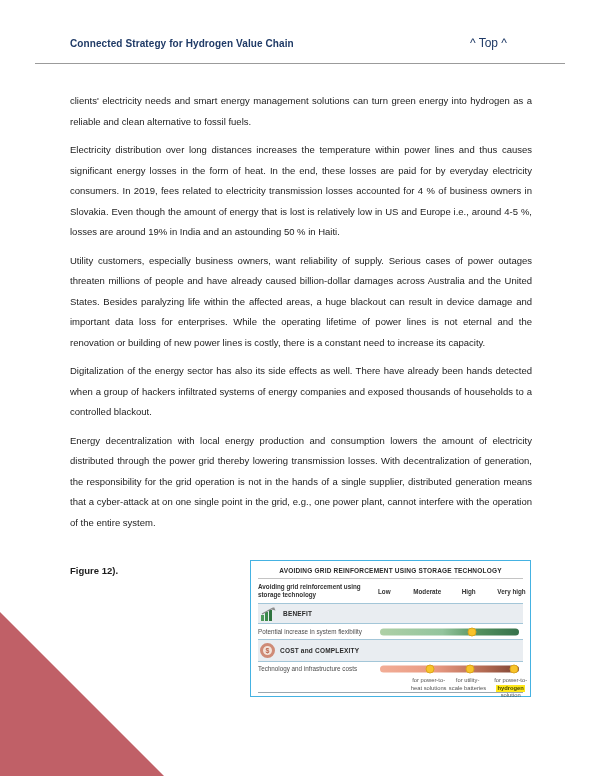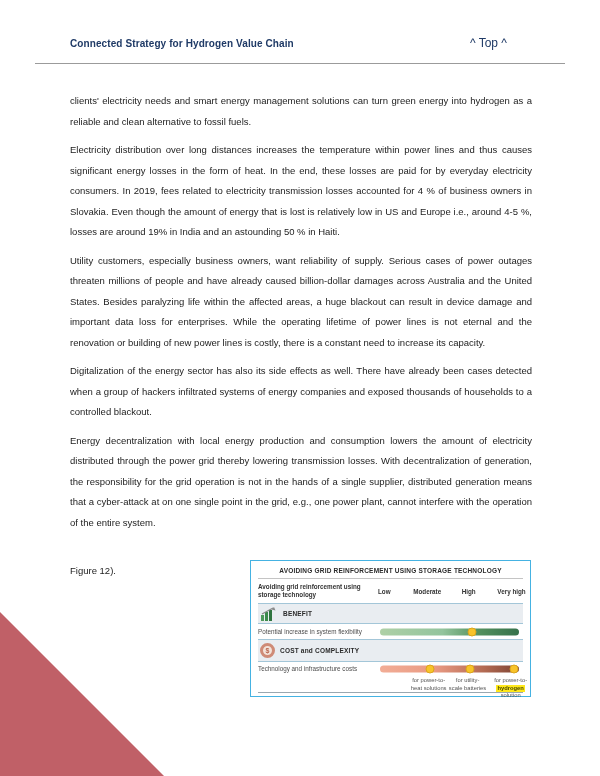--- a/index.html
+++ b/index.html
@@ -18,21 +18,21 @@
 
   
   .content { padding:27px 68px 0 70px; }
   .content p.body { font-size:9.5px; line-height:20.5px; text-align:justify;
                     color:#1c1c1c; margin-bottom:8px; }
 
   
   .bottom { position:relative; margin-top:4px; height:160px; }
   .aside { width:180px; }
   .aside p { font-size:9.5px; line-height:22px; text-align:justify; color:#1c1c1c; }
-  .figref { margin-top:27px; }
+  .figref { margin-top:27px;font-weight:bold; }
 
   
   .figure { position:absolute; left:180px; top:0; width:281px; height:137px;
             border:1.6px solid #45b2e2; background:#fff; padding:4px 7px 3px 7px;
             display:flex; flex-direction:column; }
   .fig-title { font-size:6.5px; font-weight:bold; color:#2b2b2b; text-align:center;
                letter-spacing:.2px; line-height:11px; border-bottom:1px solid #c4c4c4;
                padding-bottom:2px; }
   .fig-head { display:flex; height:25px; border-bottom:1px solid #a3c6d8;
               align-items:center; }
@@ -85,21 +85,21 @@
   <div class="hdr">
     <span class="hdr-title">Connected Strategy for Hydrogen Value Chain</span>
     <a class="top-link">^ Top ^</a>
   </div>
   <div class="rule"></div>
 
   <div class="content">
     <p class="body">clients' electricity needs and smart energy management solutions can turn green energy into hydrogen as a reliable and clean alternative to fossil fuels.</p>
     <p class="body">Electricity distribution over long distances increases the temperature within power lines and thus causes significant energy losses in the form of heat. In the end, these losses are paid for by everyday electricity consumers. In 2019, fees related to electricity transmission losses accounted for 4 % of business owners in Slovakia. Even though the amount of energy that is lost is relatively low in US and Europe i.e., around 4-5 %, losses are around 19% in India and an astounding 50 % in Haiti.</p>
     <p class="body">Utility customers, especially business owners, want reliability of supply. Serious cases of power outages threaten millions of people and have already caused billion-dollar damages across Australia and the United States. Besides paralyzing life within the affected areas, a huge blackout can result in device damage and important data loss for enterprises. While the operating lifetime of power lines is not eternal and the renovation or building of new power lines is costly, there is a constant need to increase its capacity.</p>
-    <p class="body">Digitalization of the energy sector has also its side effects as well. There have already been cases detected when a group of hackers infiltrated systems of energy companies and exposed thousands of households to a controlled blackout.</p>
+    <p class="body">Digitalization of the energy sector has also its side effects as well. There have already been hands detected when a group of hackers infiltrated systems of energy companies and exposed thousands of households to a controlled blackout.</p>
     <p class="body">Energy decentralization with local energy production and consumption lowers the amount of electricity distributed through the power grid thereby lowering transmission losses. With decentralization of generation, the responsibility for the grid operation is not in the hands of a single supplier, distributed generation means that a cyber-attack at on one single point in the grid, e.g., one power plant, cannot interfere with the operation of the entire system.</p>
 
     <div class="bottom">
       <div class="aside">
         <p class="figref">Figure 12).</p>
       </div>
 
       <div class="figure">
         <div class="fig-title">AVOIDING GRID REINFORCEMENT USING STORAGE TECHNOLOGY</div>
 

